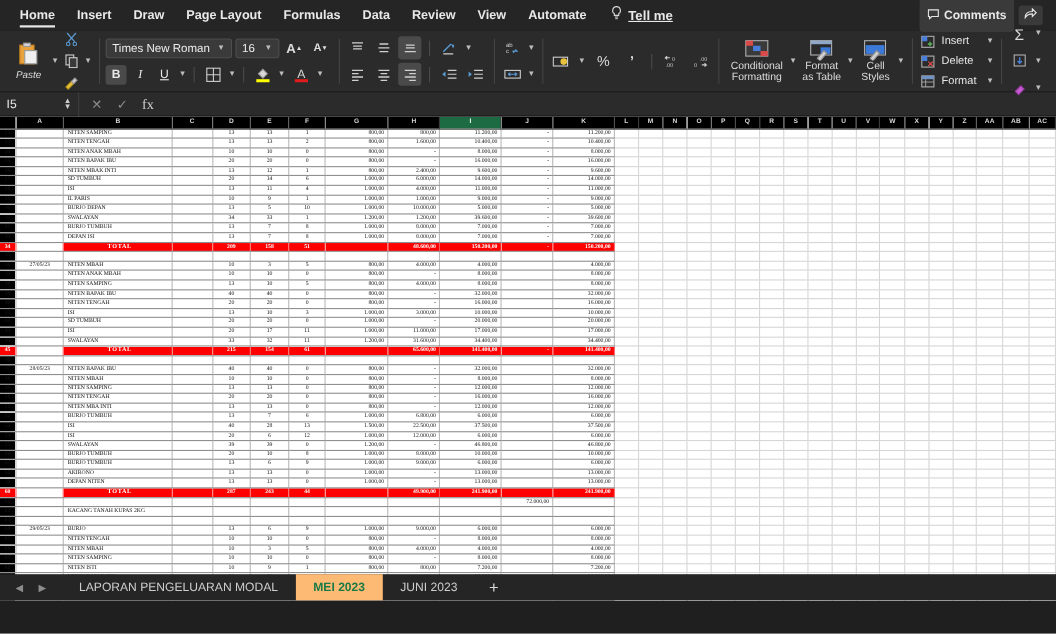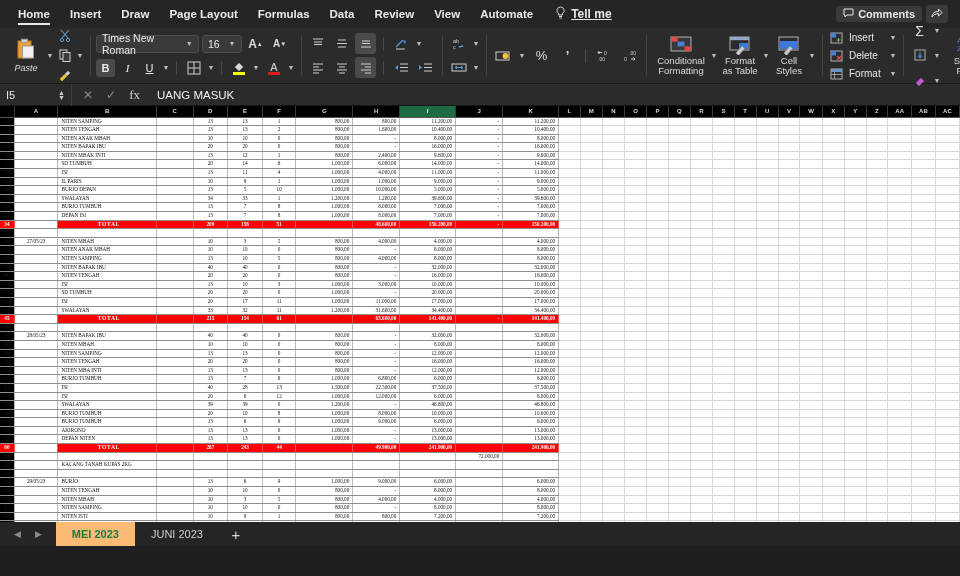--- a/index.html
+++ b/index.html
@@ -21,21 +21,21 @@
     padding:0 10px;height:28px;line-height:28px;white-space:nowrap;cursor:default;
   }
   .tab.active{position:relative;}
   .tab.active::after{
     content:"";position:absolute;left:10px;right:10px;bottom:3px;height:2px;background:#e9e9e9;
   }
   .tellme{display:flex;align-items:center;gap:5px;padding-left:12px;}
   .tellme .lbl{font-size:12px;font-weight:bold;text-decoration:underline;}
   .tabbar-right{margin-left:auto;display:flex;align-items:center;gap:4px;padding-right:4px;}
   .comments-btn{
-    background:#3a3a3a;border-radius:3px;height:16px;display:flex;align-items:center;
+    background:#3a3a3a;border-radius:3px;height:30px;display:flex;align-items:center;
     gap:4px;padding:0 7px;font-size:11px;font-weight:bold;
   }
   .share-btn{
     background:#3a3a3a;border-radius:3px;height:18px;width:22px;display:flex;
     align-items:center;justify-content:center;
   }
 
   
   .ribbon{
     height:56px;background:#2b2b2b;display:flex;align-items:stretch;
@@ -227,21 +227,21 @@
               <path d="M7 5l3-3 2 2-3 3z" fill="#cfcfcf" stroke="#999"></path>
             </svg>
           </span>
         </div>
     </div>
   </div>
 
   <div class="rgroup">
     <div class="rcol">
       <div class="rrow">
-        <div class="fontbox" style="width:103px;">
+        <div class="fontbox" style="width:115px;">
           <span>Times New Roman</span>
           <span class="caret">▼</span>
         </div>
         <div class="fontbox" style="width:40px;">
           <span>16</span>
           <span class="caret">▼</span>
         </div>
         <span class="ico md">
             <b style="font-size:12px;">A</b>
             <sup style="font-size:6px;">▲</sup>
@@ -522,21 +522,20 @@
     <span class="spin">
         <span>▲</span>
         <span>▼</span>
       </span>
   </div>
   <div class="fbtns">
     <span>✕</span>
     <span>✓</span>
     <span class="fx">fx</span>
   </div>
-  <div class="finput">UANG MASUK</div>
 </div>
 
 <div class="gridwrap">
   <table class="grid">
     <thead>
         <tr class="chead" id="colhead">
           <th class="corner" style="width: 20px;"></th>
           <th class="w-a" style="width: 60px;">A</th>
           <th class="w-b" style="width: 115px;">B</th>
           <th class="w-c" style="width: 57px;">C</th>
@@ -2170,20 +2169,23 @@
           <td class="c-x blank"></td>
         </tr>
       </tbody>
   </table>
 
   <div class="sheetbar">
     <div class="navarrows">
       <span>◀</span>
       <span>▶</span>
     </div>
+    <div class="stab">
+        <span>LAPORAN PENGELUARAN MODAL</span>
+      </div>
     <div class="stab active">
         <span>MEI 2023</span>
       </div>
     <div class="stab">
         <span>JUNI 2023</span>
       </div>
     <div class="addtab">
         <span>+</span>
       </div>
   </div>

